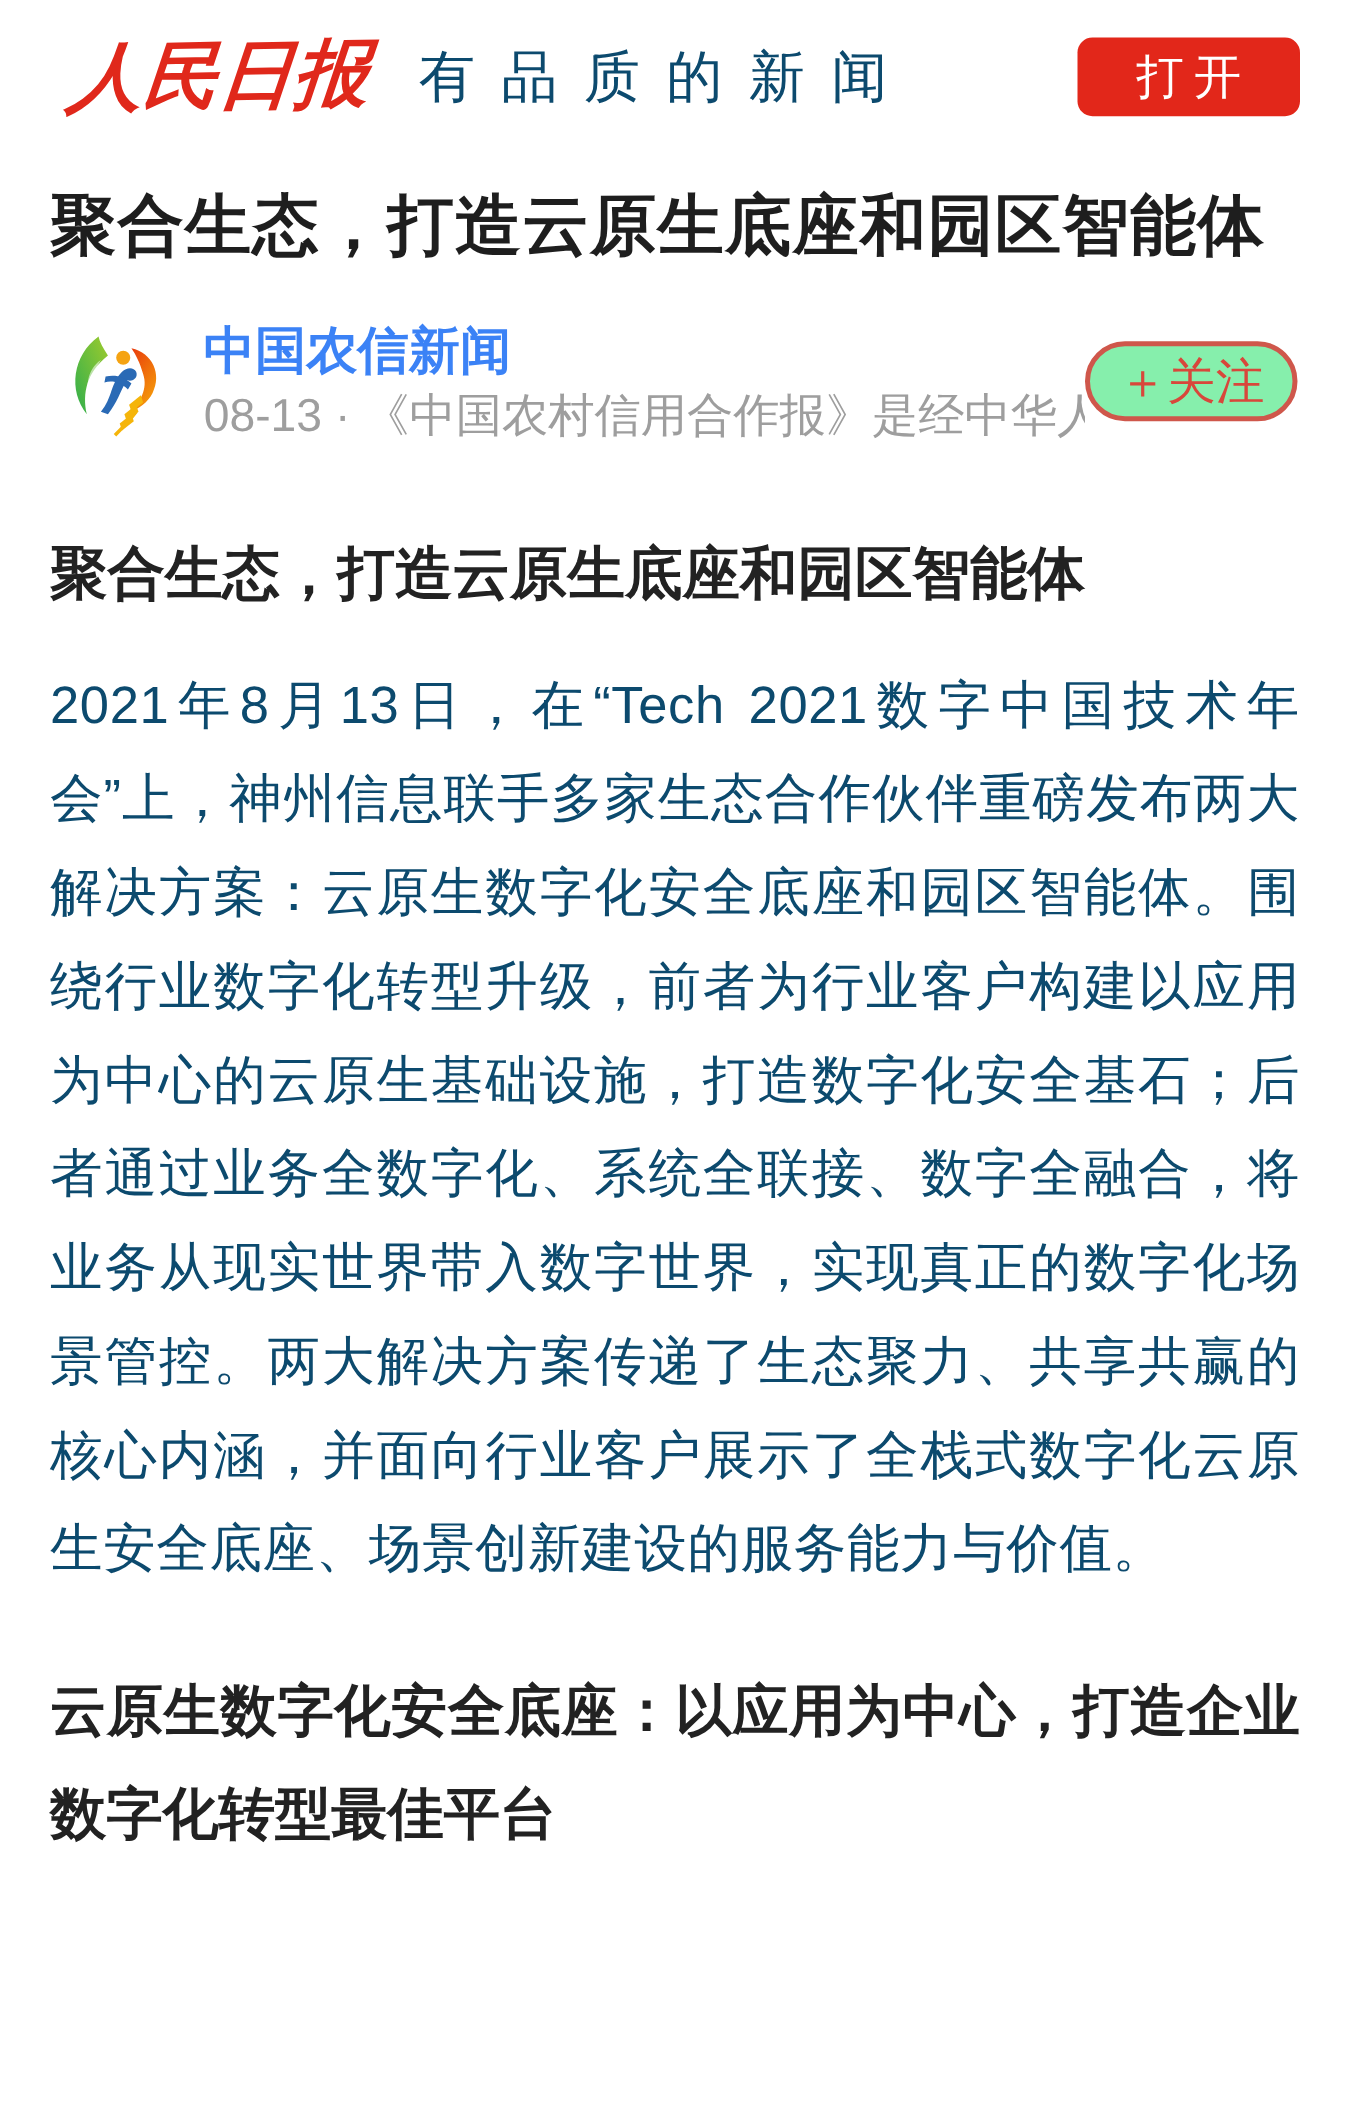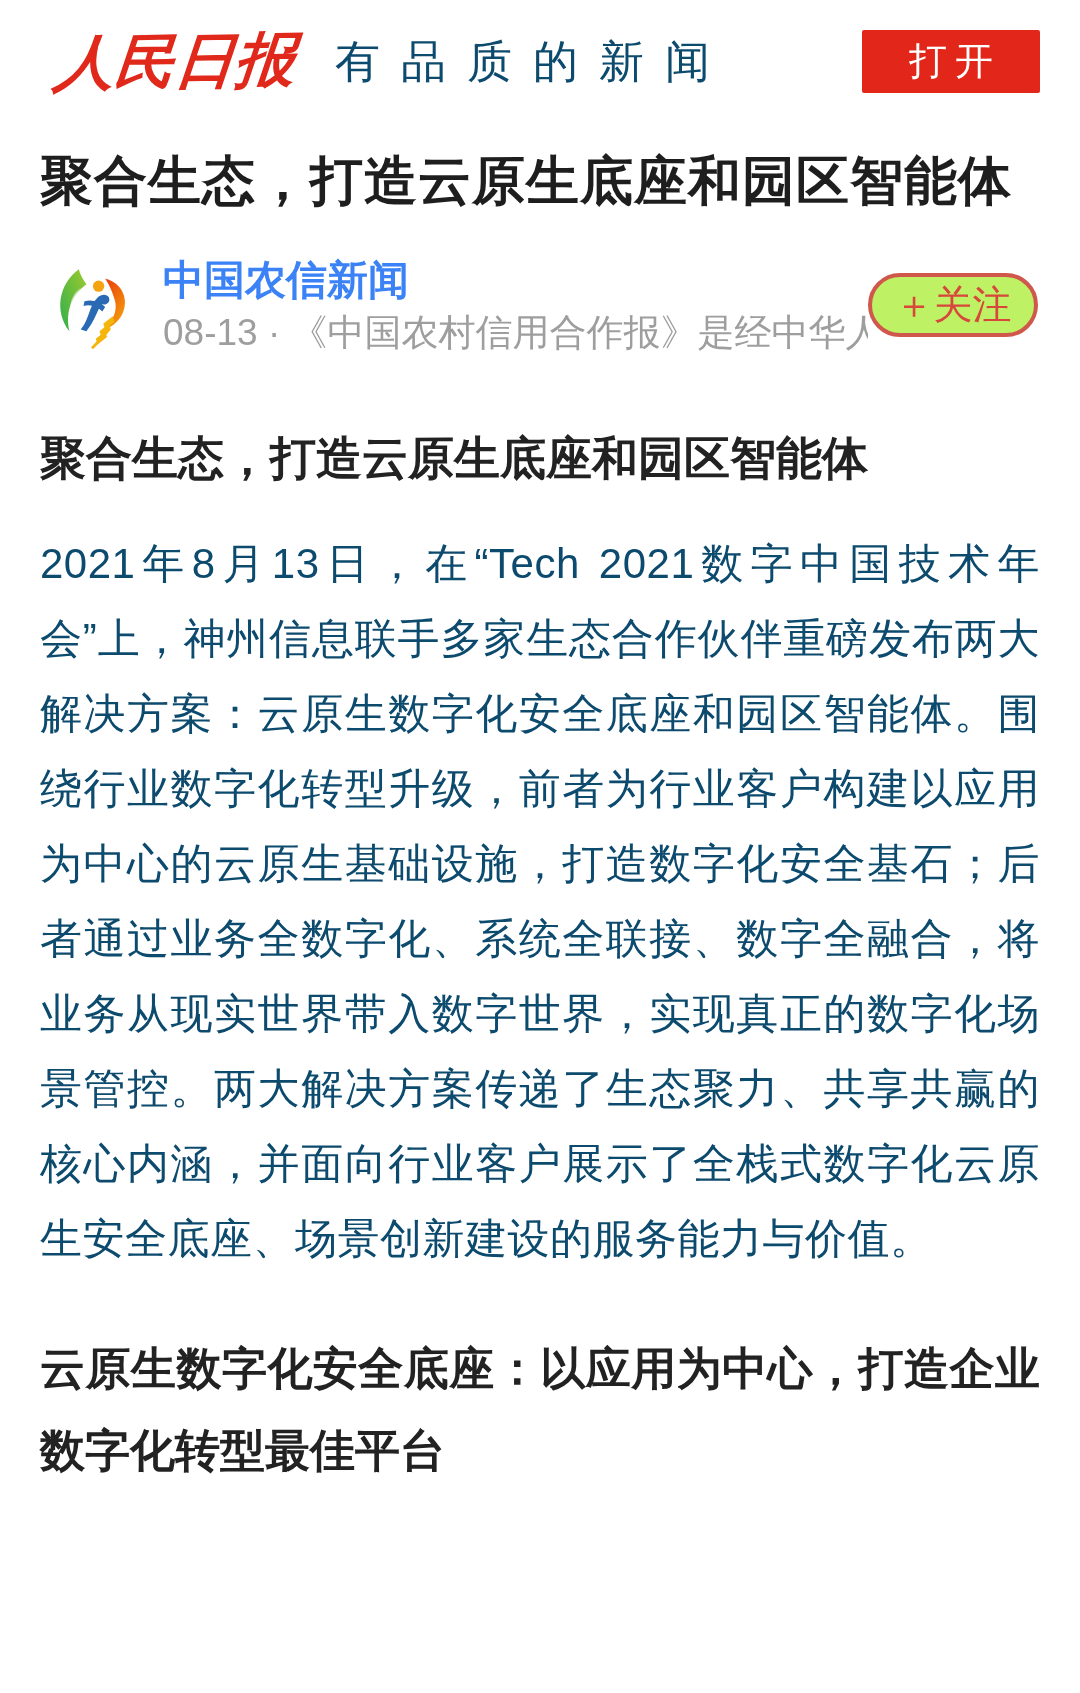--- a/index.html
+++ b/index.html
@@ -25,21 +25,21 @@
   .tagline {
     margin-left:40px;
     font-size:45px; font-weight:400;
     letter-spacing:21px; color:#0c4a6e;
     white-space:nowrap;
   }
   .open-btn {
     margin-left:auto;
     width:178px; height:63px;
     background:#e2271a; color:#ffffff;
-    border:none; border-radius:2px;
+    border:none; border-radius:12px;
     font-size:38px; letter-spacing:8px;
     font-family:inherit;
     display:flex; align-items:center; justify-content:center;
     padding-left:8px;
     cursor:pointer;
   }
   
   .page-title {
     margin:55px 40px 0 40px;
     font-size:53px; font-weight:700;
@@ -59,21 +59,21 @@
     line-height:46px; cursor:pointer;
   }
   .author-meta {
     margin-top:9px;
     font-size:37px; color:#9e9e9e; line-height:42px;
     white-space:nowrap; overflow:hidden;
   }
   .follow-btn {
     margin-left:auto; flex:0 0 auto;
     width:170px; height:64px;
-    background:#bef264;
+    background:#86efac;
     border:4px solid #cf574b; border-radius:34px;
     color:#d8473b; font-size:39px;
     font-family:inherit;
     display:flex; align-items:center; justify-content:center;
     cursor:pointer;
   }
   
   .article { margin:0 40px; }
   .article-heading {
     margin-top:76px;

